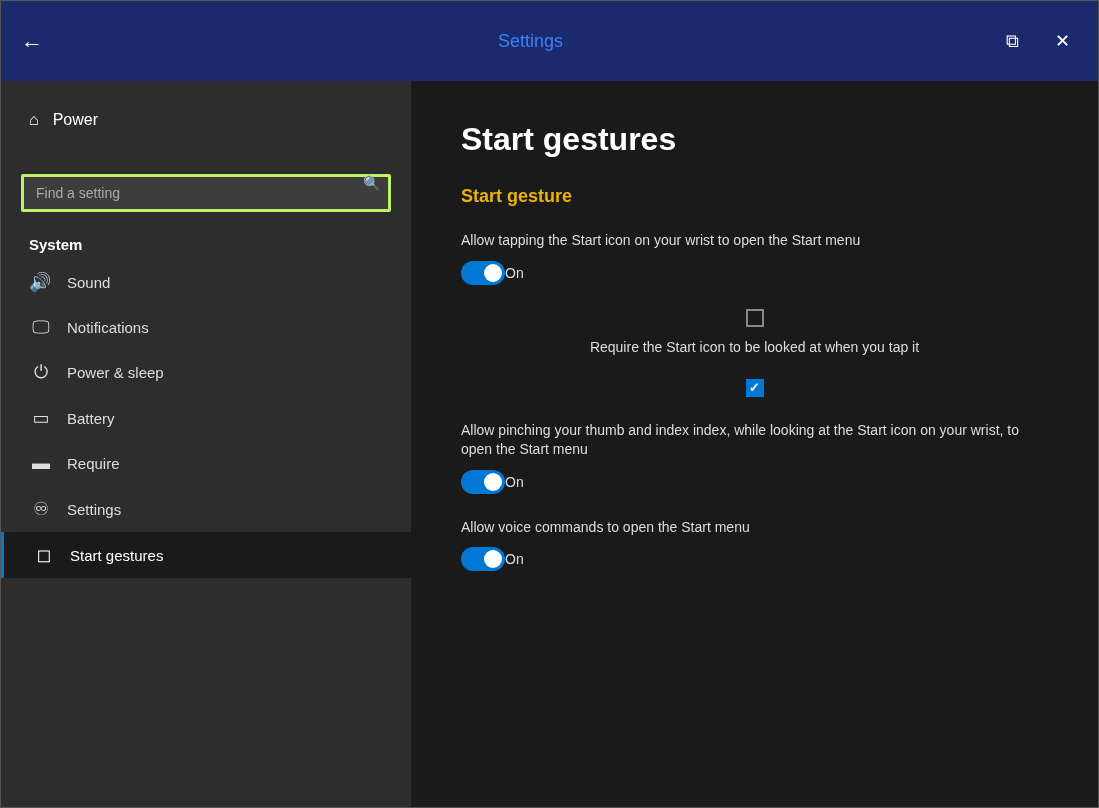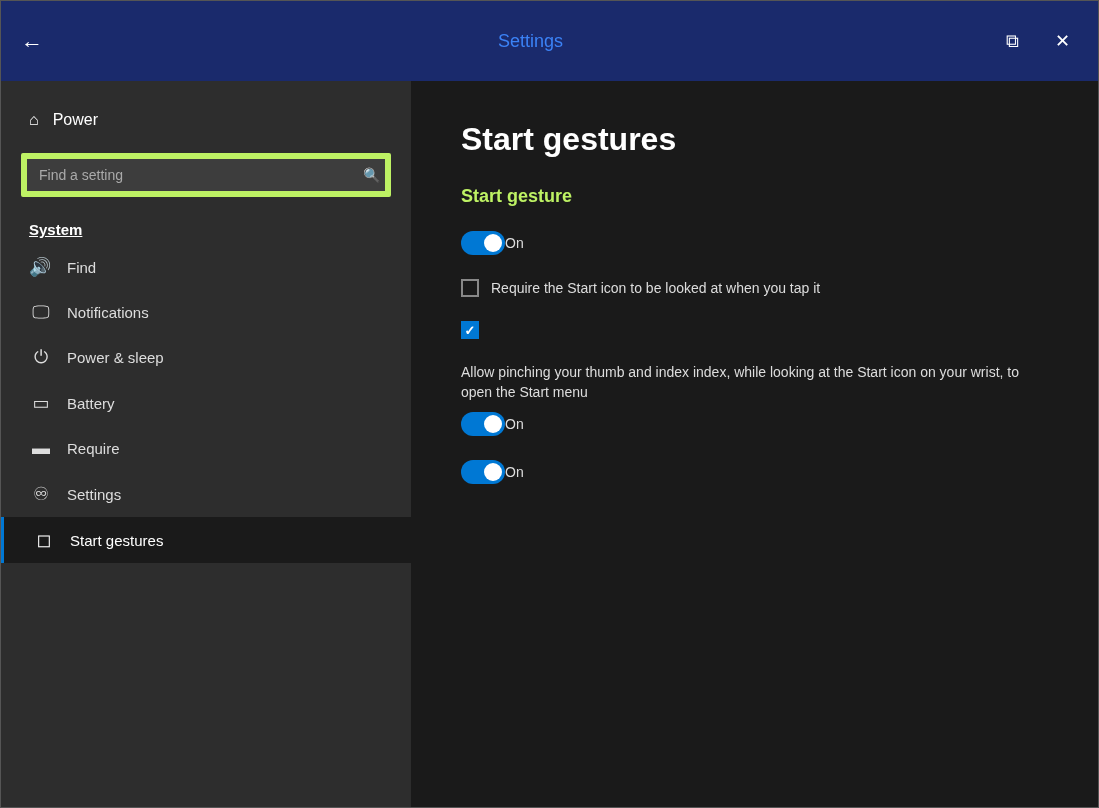--- a/index.html
+++ b/index.html
@@ -87,47 +87,47 @@
     }
 
     .search-box {
       margin: 14px 20px;
       position: relative;
     }
 
     .search-box input {
       width: 100%;
       background: #3d3d3d;
-      border: 6px solid #bef264;
+      border: 3px solid #bef264;
       color: #fdba74;
       padding: 8px 36px 8px 12px;
       font-size: 14px;
       outline: none;
       border-radius: 2px;
+      margin-top: 21px;
     }
 
     .search-box input::placeholder {
       color: #aaa;
     }
 
     .search-icon-wrap {
       position: absolute;
       right: 10px;
       top: 50%;
       transform: translateY(-50%);
       color: #aaa;
       font-size: 14px;
     }
 
     .sidebar-section-label {
       color: white;
       font-size: 15px;
       font-weight: 600;
       padding: 10px 28px 6px 28px;
-      text-decoration: underline;
     }
 
     .sidebar-item {
       display: flex;
       align-items: center;
       gap: 14px;
       padding: 12px 28px;
       color: #ddd;
       font-size: 15px;
       cursor: pointer;
@@ -157,21 +157,21 @@
     .page-title {
       font-size: 32px;
       font-weight: 600;
       color: white;
       margin-bottom: 28px;
     }
 
     .section-title {
       font-size: 18px;
       font-weight: 600;
-      color: #bef264;
+      color: #eab308;
       margin-bottom: 24px;
     }
 
     .setting-block {
       margin-bottom: 24px;
     }
 
     .setting-description {
       font-size: 14px;
       color: #ddd;
@@ -231,20 +231,21 @@
     .toggle-label {
       font-size: 14px;
       color: #ddd;
     }
 
     .checkbox-row {
       display: flex;
       align-items: center;
       gap: 12px;
       margin-bottom: 10px;
+      flex-direction: column;
     }
 
     .checkbox-custom {
       width: 18px;
       height: 18px;
       border: 2px solid #888;
       background: transparent;
       flex-shrink: 0;
       cursor: pointer;
       display: flex;
@@ -293,21 +294,21 @@
 
       <div class="search-box">
         <input type="text" placeholder="Find a setting" style="">
         <span class="search-icon-wrap">🔍</span>
       </div>
 
       <div class="sidebar-section-label">System</div>
 
       <div class="sidebar-item">
         <span class="icon">🔊</span>
-        <span>Find</span>
+        <span>Sound</span>
       </div>
       <div class="sidebar-item">
         <span class="icon">🖵</span>
         <span>Notifications</span>
       </div>
       <div class="sidebar-item">
         <span class="icon">⏻</span>
         <span>Power &amp; sleep</span>
       </div>
       <div class="sidebar-item">
@@ -326,20 +327,21 @@
         <span class="icon">◻</span>
         <span>Start gestures</span>
       </div>
     </div>
 
     <div class="main-content">
       <div class="page-title">Start gestures</div>
       <div class="section-title">Start gesture</div>
 
       <div class="setting-block">
+        <div class="setting-description">Allow tapping the Start icon on your wrist to open the Start menu</div>
         <div class="toggle-row">
           <label class="toggle">
             <input type="checkbox" checked="" style="">
             <span class="toggle-slider"></span>
           </label>
           <span class="toggle-label">On</span>
         </div>
       </div>
 
       <div class="setting-block">
@@ -360,20 +362,21 @@
         <div class="toggle-row">
           <label class="toggle">
             <input type="checkbox" checked="" style="">
             <span class="toggle-slider"></span>
           </label>
           <span class="toggle-label">On</span>
         </div>
       </div>
 
       <div class="setting-block">
+        <div class="setting-description">Allow voice commands to open the Start menu</div>
         <div class="toggle-row">
           <label class="toggle">
             <input type="checkbox" checked="" style="">
             <span class="toggle-slider"></span>
           </label>
           <span class="toggle-label">On</span>
         </div>
       </div>
     </div>
   </div>

